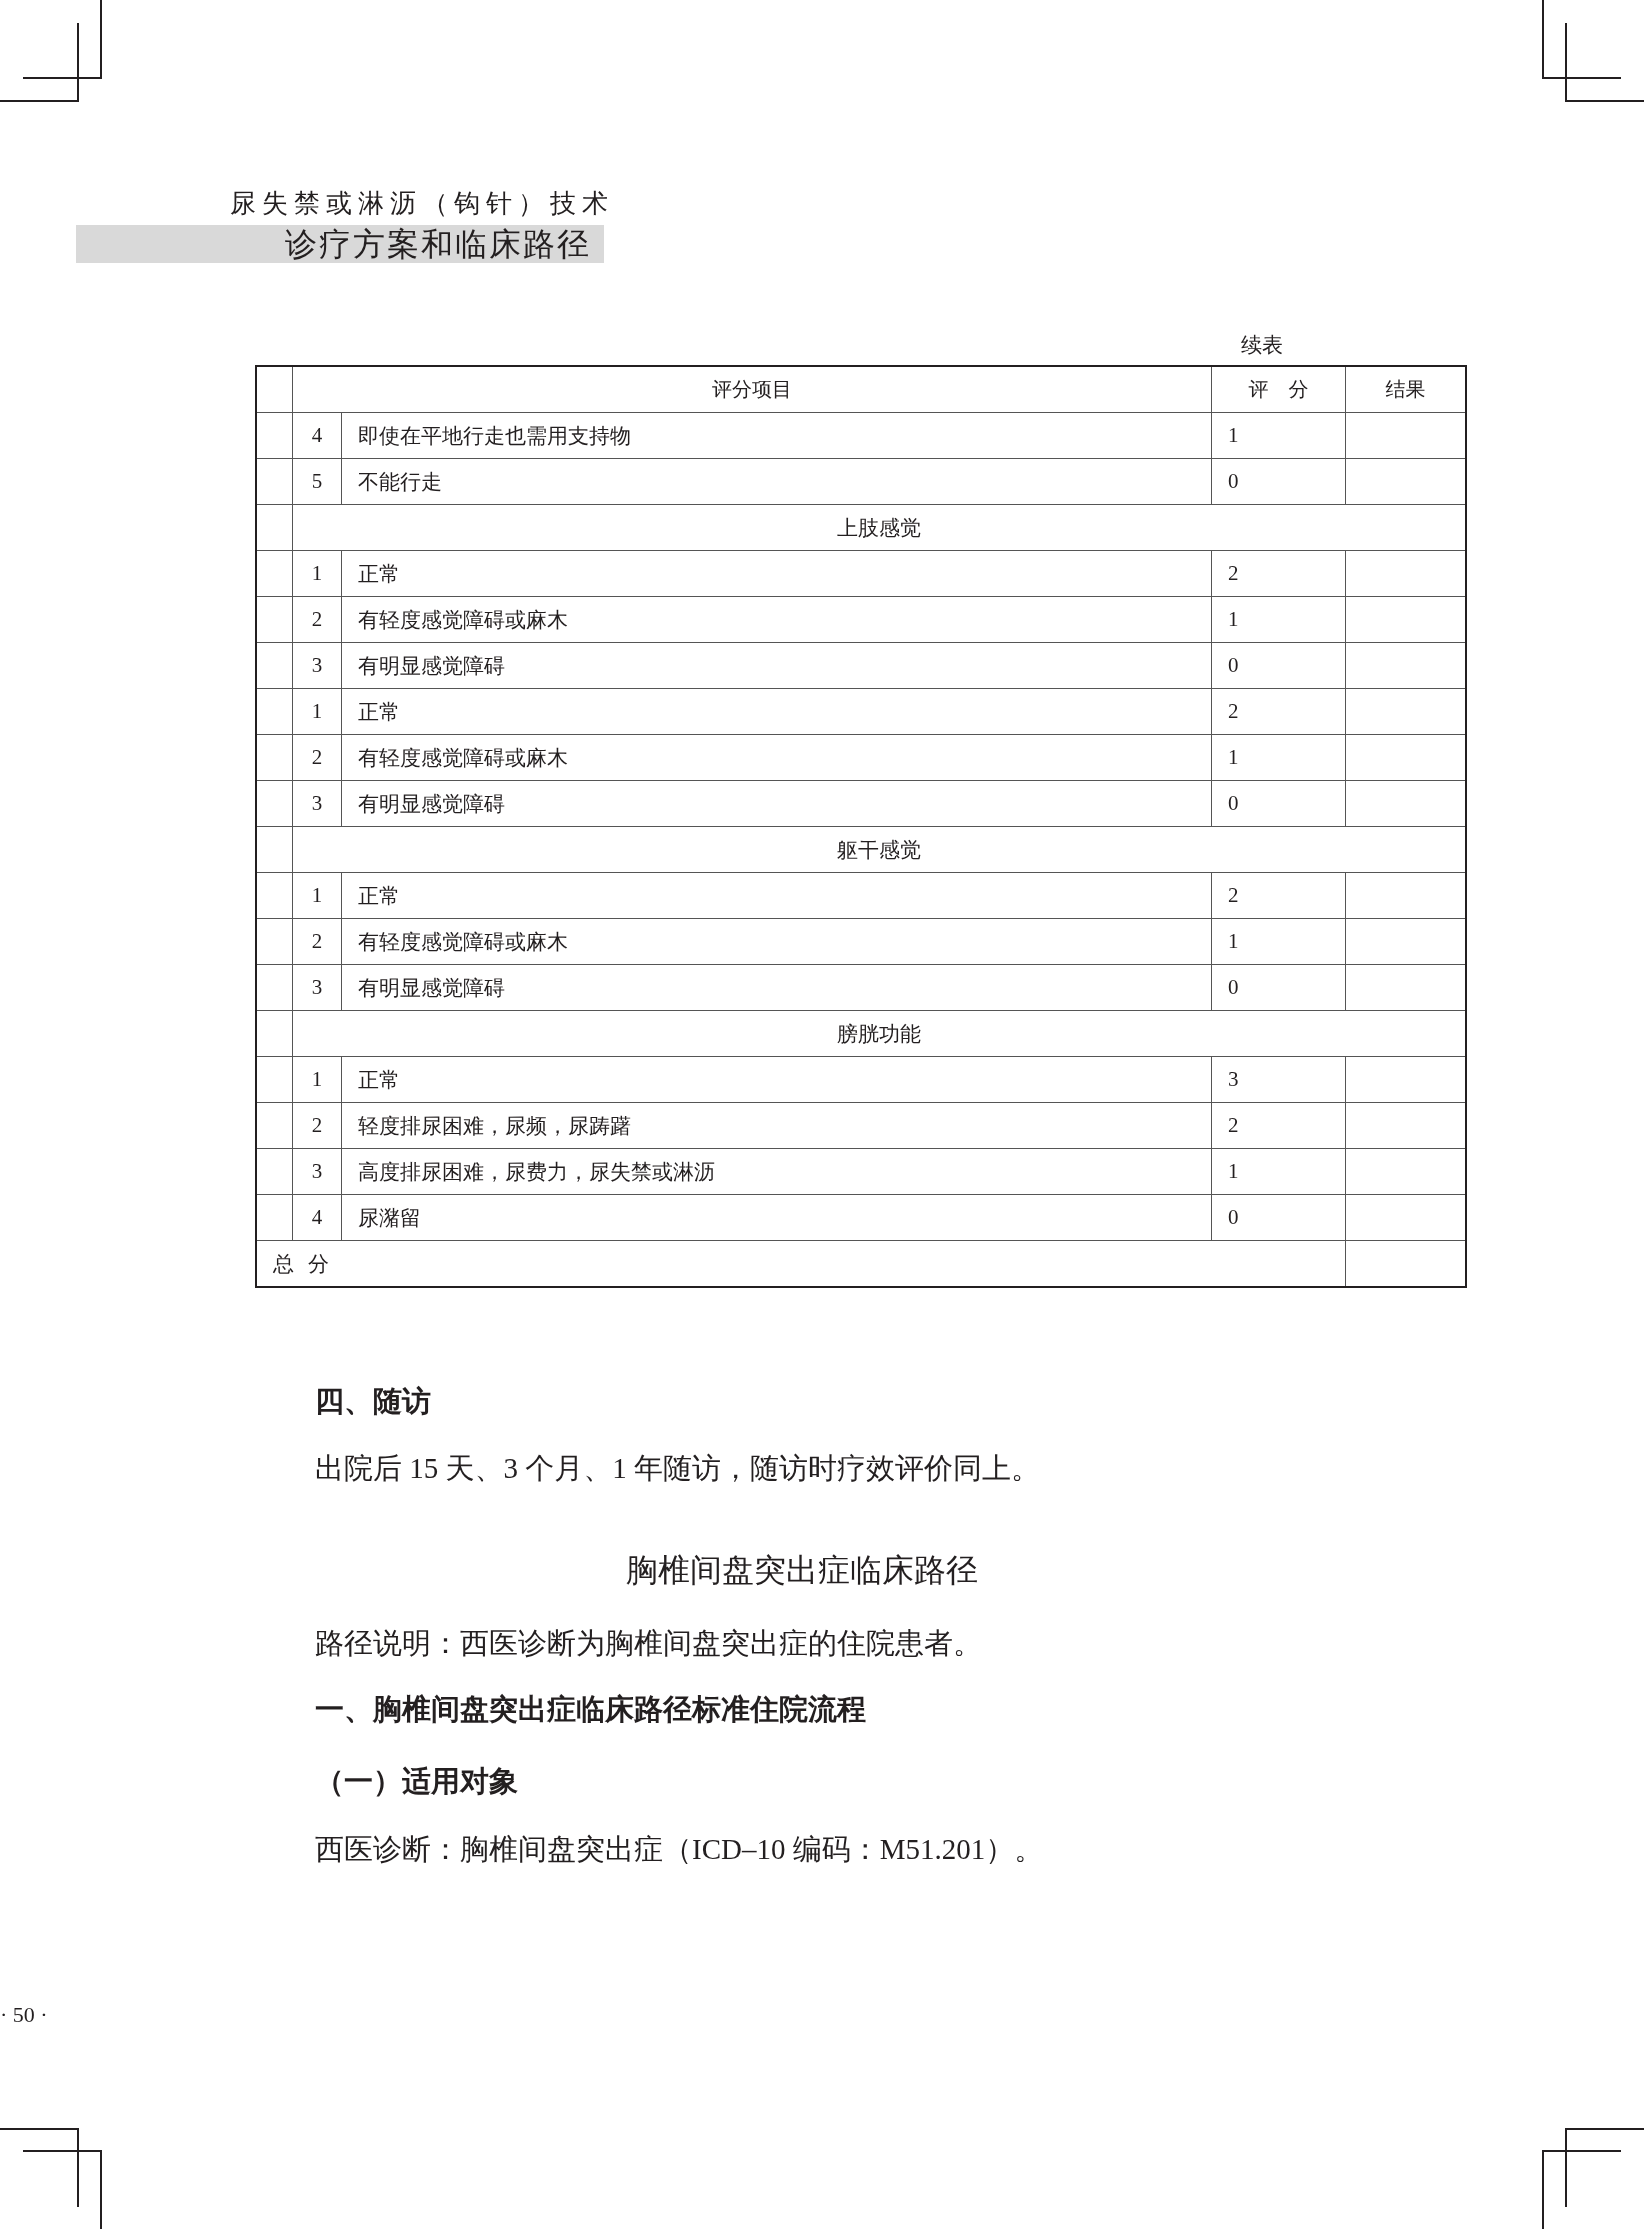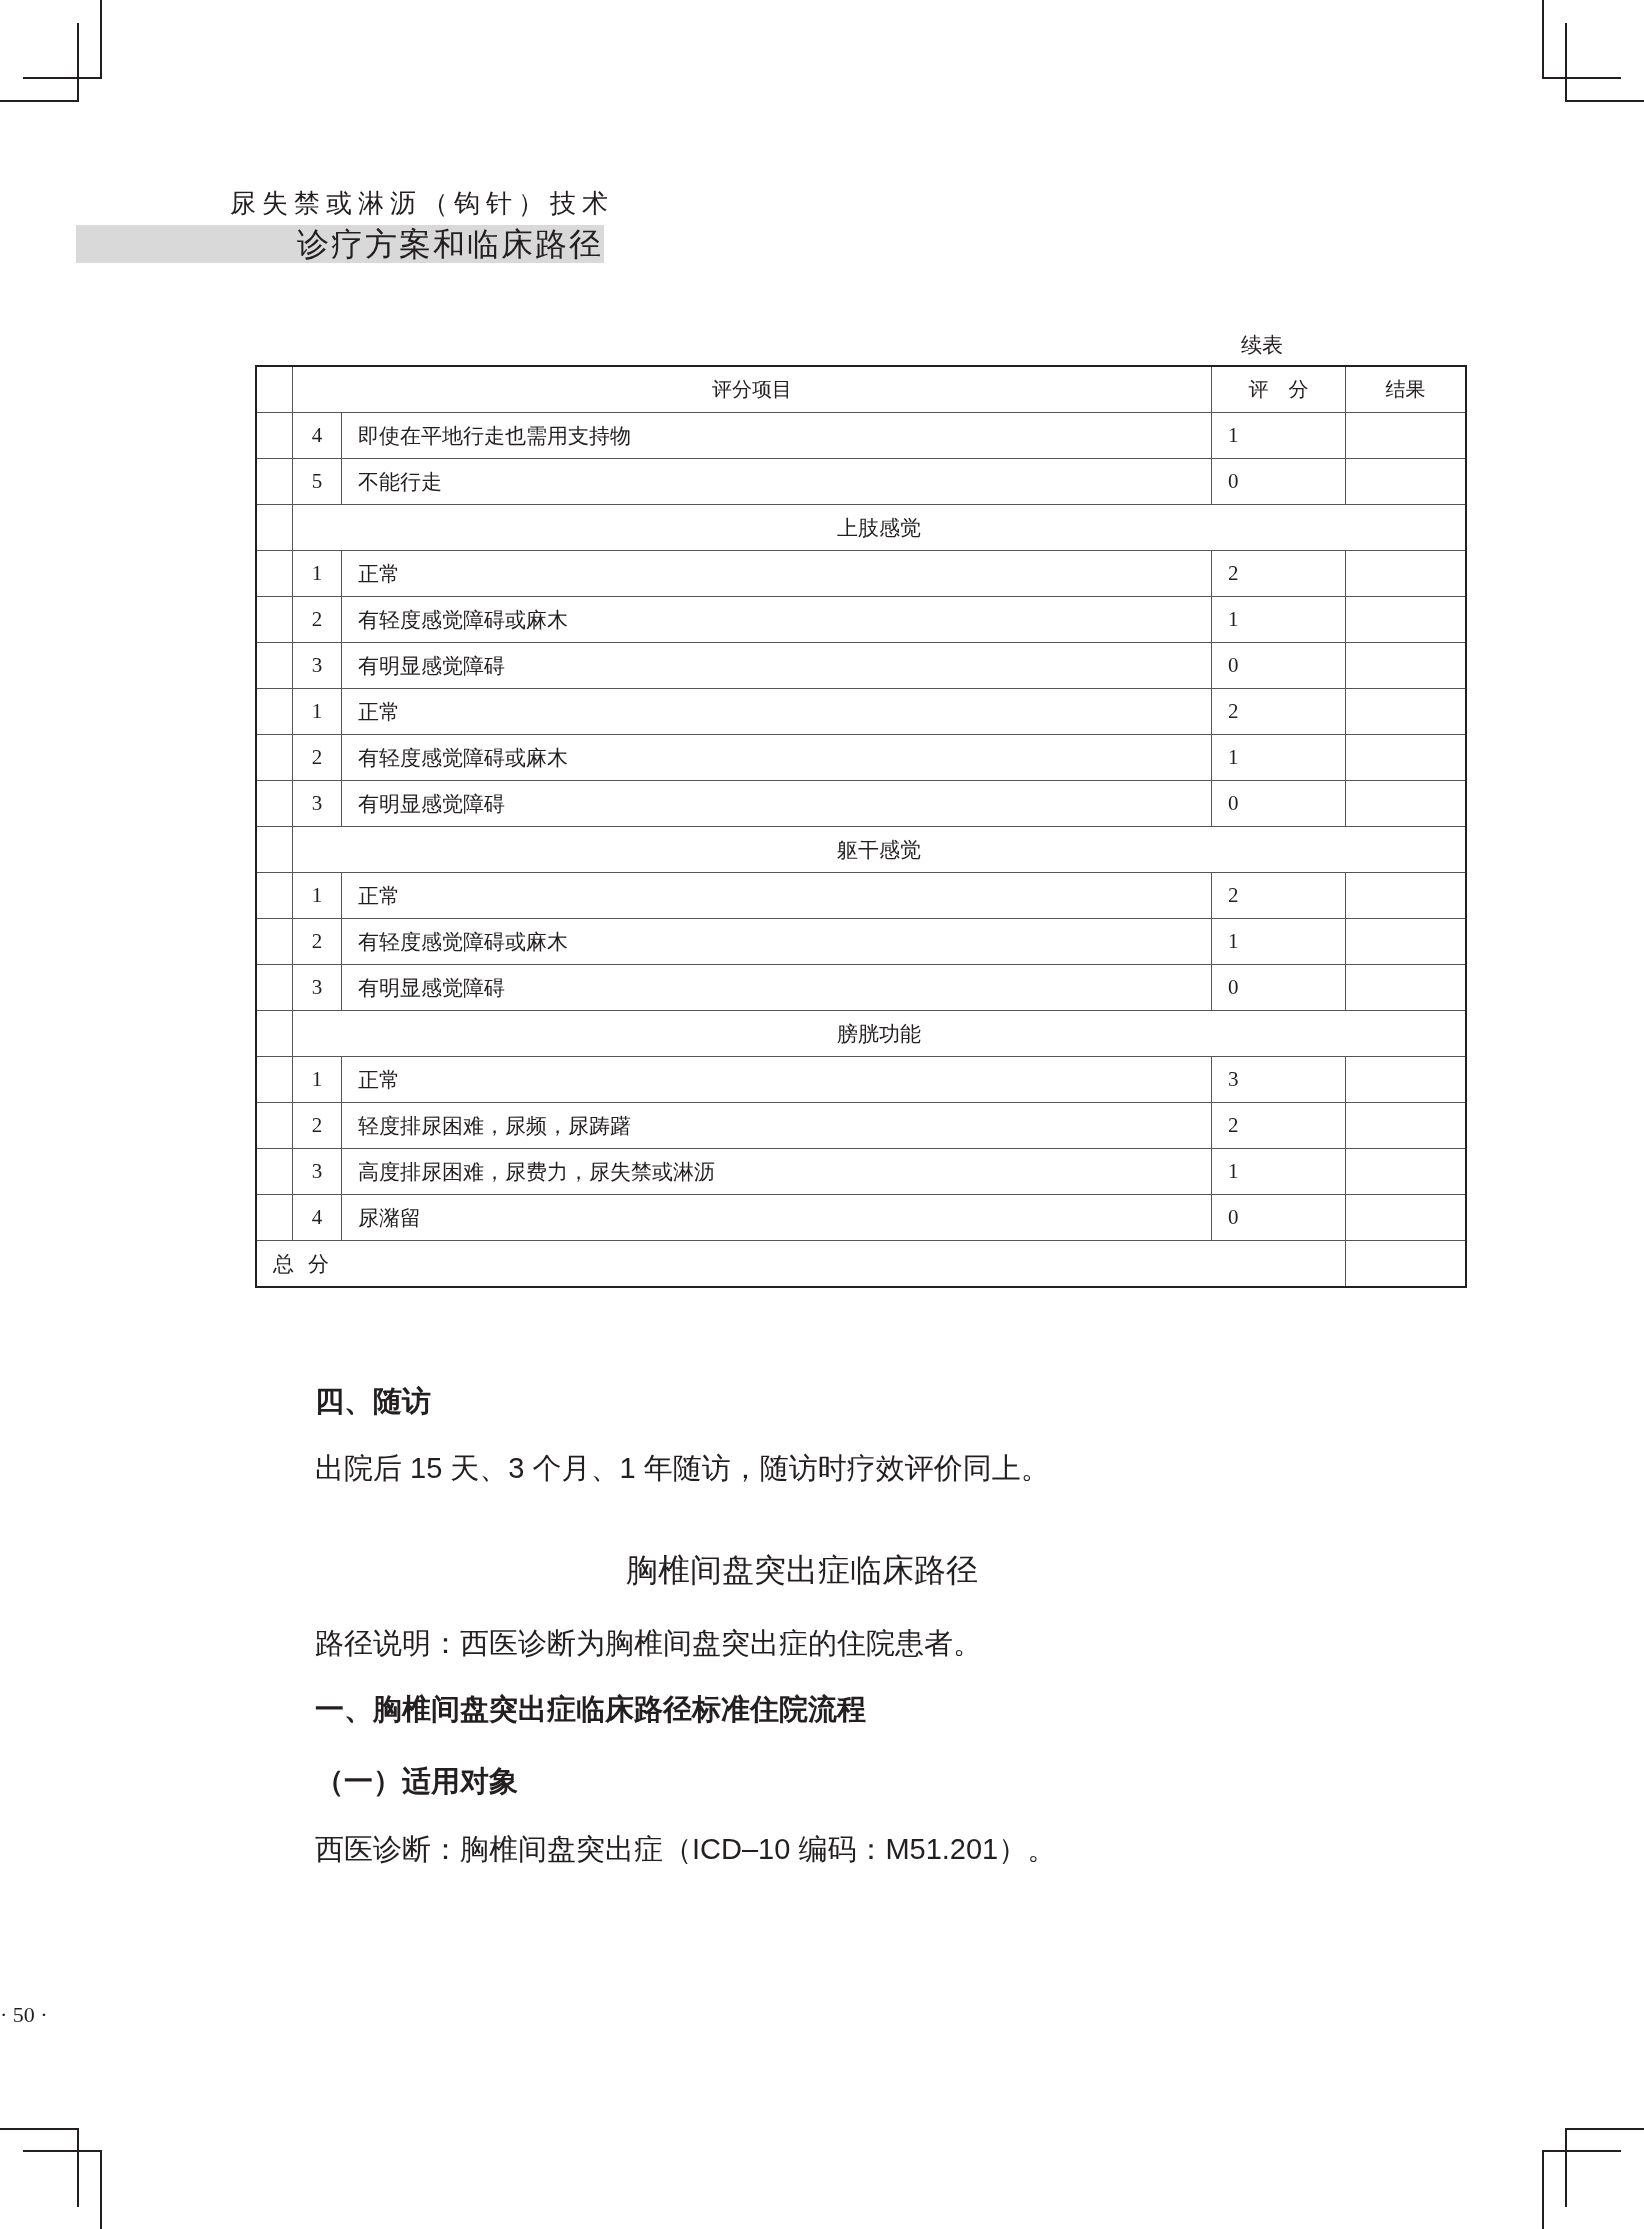--- a/index.html
+++ b/index.html
@@ -1,33 +1,33 @@
 <!DOCTYPE html>
 <html><head>
 <meta charset="utf-8">
 <style>
   html,body{margin:0;padding:0;background:#fff;}
   body{width:1644px;height:2230px;position:relative;overflow:hidden;font-family:"DejaVu Serif","Liberation Serif",serif;color:#231f20;}
   .crop{position:absolute;background:#231f20;}
   .hdr-top{position:absolute;left:230px;top:186px;font-size:26px;letter-spacing:6px;font-family:"DejaVu Serif",serif;color:#231f20;}
   .hdr-band{position:absolute;left:76px;top:225px;width:528px;height:38px;background:#d9d9d9;}
-  .hdr-sub{position:absolute;left:285px;top:223px;font-size:32px;letter-spacing:2px;font-family:"DejaVu Sans",sans-serif;color:#231f20;margin-left:12px;}
+  .hdr-sub{position:absolute;left:285px;top:223px;font-size:32px;letter-spacing:2px;font-family:"DejaVu Sans",sans-serif;color:#231f20;}
   .cont{position:absolute;left:1241px;top:331px;font-size:21px;font-family:"Liberation Serif",serif;}
   table.score{position:absolute;left:255px;top:365px;width:1212px;border-collapse:collapse;font-family:"Liberation Serif",serif;font-size:21px;border:2.5px solid #231f20;}
   table.score td,table.score th{border:1.5px solid #555;height:45px;padding:0;}
   table.score th{font-family:"DejaVu Sans",sans-serif;font-weight:normal;font-size:20px;}
   td.c0{width:35px;}
   td.cn{width:48px;text-align:center;}
   td.ct{padding-left:16px !important;}
   td.cs{width:117px;padding-left:16px !important;}
   td.cr{width:119px;}
   td.sec{text-align:center;}
   td.total{padding-left:16px !important;letter-spacing:14px;}
   .h2{position:absolute;left:315px;font-family:"DejaVu Sans",sans-serif;font-weight:bold;font-size:29px;}
-  .p{position:absolute;left:315px;font-family:Liberation Sans, sans-serif;font-size:29px;}
+  .p{position:absolute;left:315px;font-family:Liberation Serif, serif;font-size:29px;}
   .title{position:absolute;left:0;width:1604px;text-align:center;font-family:Liberation Mono, monospace;font-size:32px;top:1549px;}
   .pnum{position:absolute;left:0;width:1604px;text-align:left;top:2002px;font-size:22px;font-family:"Liberation Serif",serif;}
 </style>
 </head>
 <body>
 
 <div>
   <div class="crop" style="left:100px;top:0;width:2px;height:78px;"></div>
   <div class="crop" style="left:23px;top:77px;width:79px;height:2px;"></div>
   <div class="crop" style="left:77px;top:23px;width:2px;height:79px;"></div>

